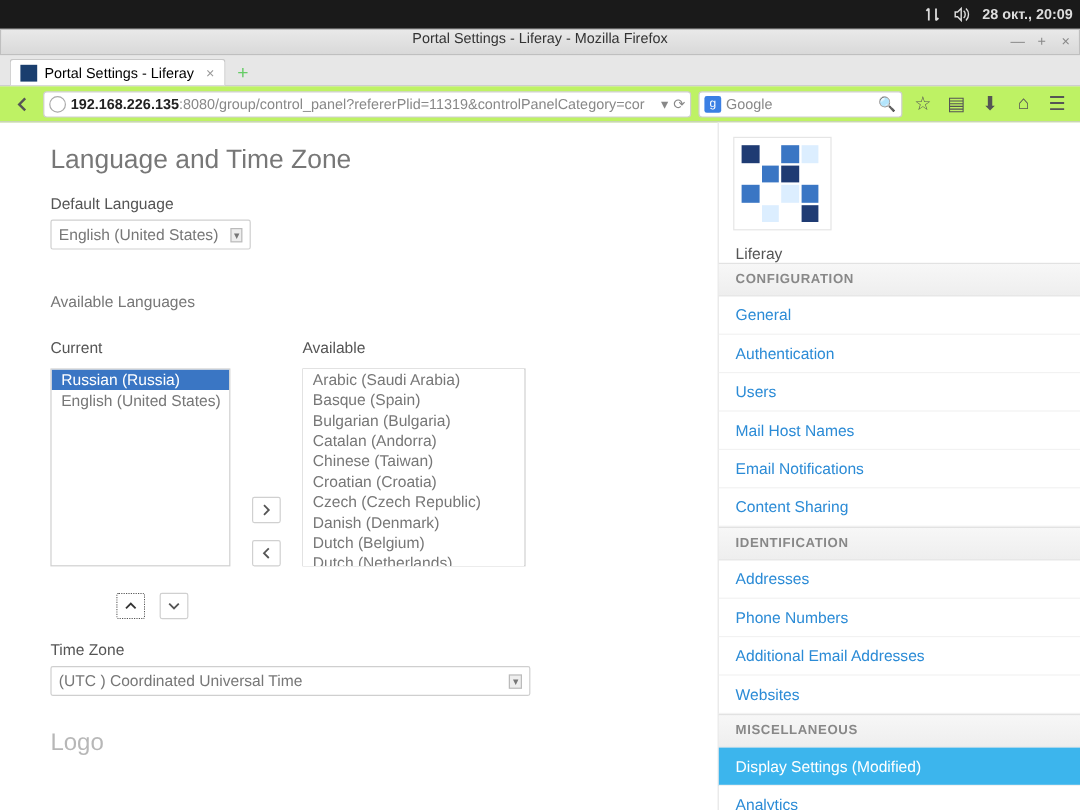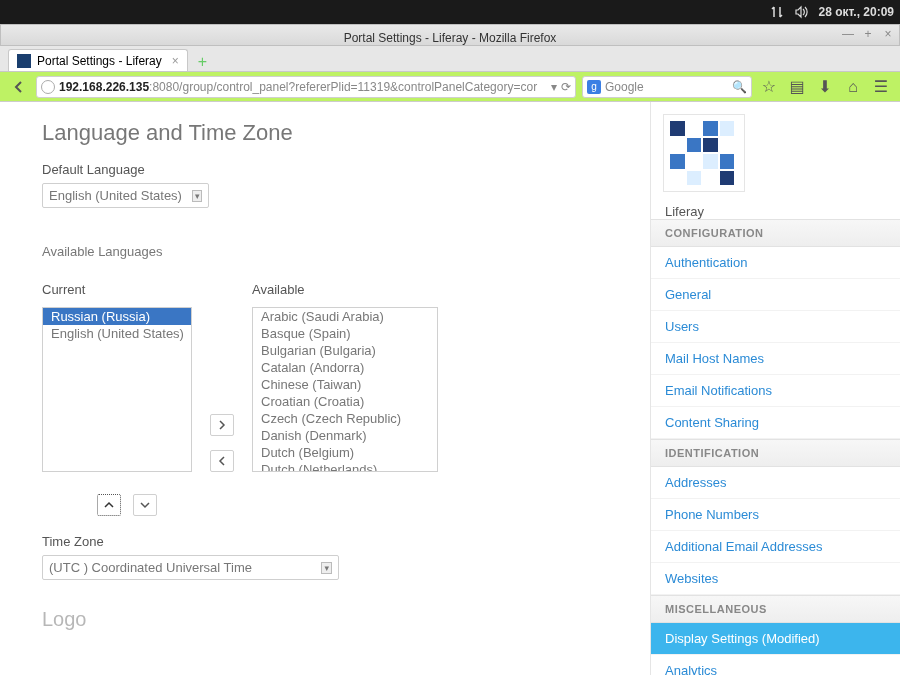--- a/index.html
+++ b/index.html
@@ -8,21 +8,21 @@
   
   .os-panel { height: 24px; background: #1a1a1a; color: #ddd; display: flex; align-items: center; font-size: 12px; padding: 0 6px; }
   .os-panel .left { display: flex; align-items: center; gap: 6px; }
   .os-panel .right { margin-left: auto; display: flex; align-items: center; gap: 10px; }
   .os-panel .task { background: #3a3f44; border: 1px solid #555; padding: 1px 8px; border-radius: 2px; display: flex; align-items: center; gap: 4px; }
   .os-panel .task .favicon { width: 14px; height: 14px; background: #ff8a00; border-radius: 50%; display:inline-block; }
   .os-panel .clock { font-weight: bold; }
   .foot-icon { width: 16px; height: 16px; display:inline-block; }
 
   
-  .ff-title { height: 22px; background: linear-gradient(#e9e9e9,#d9d9d9); display: flex; align-items: flex-end; justify-content: center; font-size: 12px; color: #333; border: 1px solid #bfbfbf; position: relative; }
+  .ff-title { height: 22px; background: linear-gradient(#e9e9e9,#d9d9d9); display: flex; align-items: flex-start; justify-content: center; font-size: 12px; color: #333; border: 1px solid #bfbfbf; position: relative; }
   .ff-title .winbtns { position: absolute; right: 4px; top: 2px; display: flex; gap: 6px; color: #888; }
   .ff-title .winbtn { width: 14px; text-align: center; }
 
   
   .ff-tabs { height: 26px; background: #e7e7e7; border-bottom: 1px solid #c8c8c8; display: flex; align-items: flex-end; padding: 0 8px; gap: 6px; }
   .ff-tab { height: 22px; background: #fff; border: 1px solid #c8c8c8; border-bottom: none; border-radius: 3px 3px 0 0; padding: 3px 8px; font-size: 12px; display: flex; align-items: center; gap: 6px; }
   .ff-tab .favicon { width: 14px; height: 14px; background: #1a3e6e; display:inline-block; }
   .ff-tab .close { color: #999; font-size: 12px; margin-left: 4px; }
   .newtab { color: #6c6; font-size: 16px; padding: 0 4px; }
 
@@ -34,41 +34,41 @@
   .urlbox .host { font-weight: bold; color:#222; }
   .urlbox .rest { color:#888; }
   .urlbox .reload { margin-left:auto; color:#888; display:flex; gap:4px; }
   .searchbox { width: 170px; height:22px; border:1px solid #cfcfcf; border-radius:3px; background:#fff; display:flex; align-items:center; padding:0 4px; font-size:12px; color:#888; }
   .searchbox .g { width:14px; height:14px; background:#3b7fe4; color:#fff; font-size:10px; display:flex; align-items:center; justify-content:center; margin-right:4px; border-radius:2px; }
   .searchbox .mag { margin-left:auto; color:#666; }
 
   
   .page { display: flex; height: calc(675px - 24px - 22px - 26px - 30px); overflow:hidden; }
   .main { flex: 1; padding: 18px 24px 0 42px; color:#333; overflow:hidden; }
-  .sidebar { width: 250px; border-left: 1px solid #e5e5e5; background:#fff; }
+  .sidebar { width: 302px; border-left: 1px solid #e5e5e5; background:#fff; }
 
   h2.pagetitle { font-size: 22px; font-weight: 400; color: #777; margin-bottom: 16px; }
   .label { font-size: 13px; color:#555; margin-bottom: 6px; }
   .select { display:inline-flex; align-items:center; border:1px solid #cfcfcf; border-radius:2px; font-size:13px; color:#777; padding: 4px 6px; background:#fff; }
   .select .caret { margin-left:10px; border:1px solid #bbb; padding:0 2px; font-size:9px; background:#eee; }
   .section-lbl { font-size:13px; color:#777; margin: 36px 0 22px 0; border-bottom:1px dashed transparent; }
 
   .dual { display:flex; gap: 18px; align-items:flex-end; }
   .dual .col { }
   .dual h4 { font-size:13px; font-weight:normal; color:#555; margin-bottom:10px; }
   .listbox { width: 150px; height: 165px; border:1px solid #d0d0d0; background:#fff; font-size:13px; overflow:auto; }
   .listbox.available { width: 186px; overflow-y:scroll; }
   .listbox .item { padding: 1px 8px; color:#777; white-space:nowrap; }
   .listbox .item.selected { background:#3a76c4; color:#fff; }
   .movebtns { display:flex; flex-direction:column; gap:14px; margin-top:34px; }
   .movebtn { width:24px; height:22px; border:1px solid #d0d0d0; border-radius:2px; display:flex; align-items:center; justify-content:center; font-size:11px; color:#555; }
   .movebtn.active { border:1px dotted #555; }
   .orderrow { display:flex; gap:12px; margin: 22px 0 0 55px; }
   .tz { margin-top: 18px; }
-  .tzselect { width: 297px; }
+  .tzselect { width: 400px; }
   .logohead { font-size: 20px; font-weight: 400; color:#888; margin-top: 28px; opacity:.6; }
 
   
   .logo-card { margin: 12px; border:1px solid #e5e5e5; padding:6px; width:82px; }
   .logo-grid { width:64px; height:64px; display:grid; grid-template: repeat(4,1fr)/repeat(4,1fr); gap:2px; }
   .logo-grid span { background:#dceeff; }
   .logo-grid .d { background:#1f3b73; }
   .logo-grid .m { background:#3a76c4; }
   .logo-grid .e { background:transparent; }
   .brand { font-size:13px; color:#555; margin: 6px 0 0 14px; }
@@ -232,22 +232,22 @@
           <span class="m"></span>
         <span class="e"></span>
           <span></span>
           <span class="e"></span>
           <span class="d"></span>
       </div>
     </div>
     <div class="brand">Liferay</div>
     <div id="sidebar-groups">
         <div class="group-head">CONFIGURATION</div>
+        <a class="navlink">General</a>
         <a class="navlink">Authentication</a>
-        <a class="navlink">General</a>
         <a class="navlink">Users</a>
         <a class="navlink">Mail Host Names</a>
         <a class="navlink">Email Notifications</a>
         <a class="navlink">Content Sharing</a>
         <div class="group-head">IDENTIFICATION</div>
         <a class="navlink">Addresses</a>
         <a class="navlink">Phone Numbers</a>
         <a class="navlink">Additional Email Addresses</a>
         <a class="navlink">Websites</a>
         <div class="group-head">MISCELLANEOUS</div>

